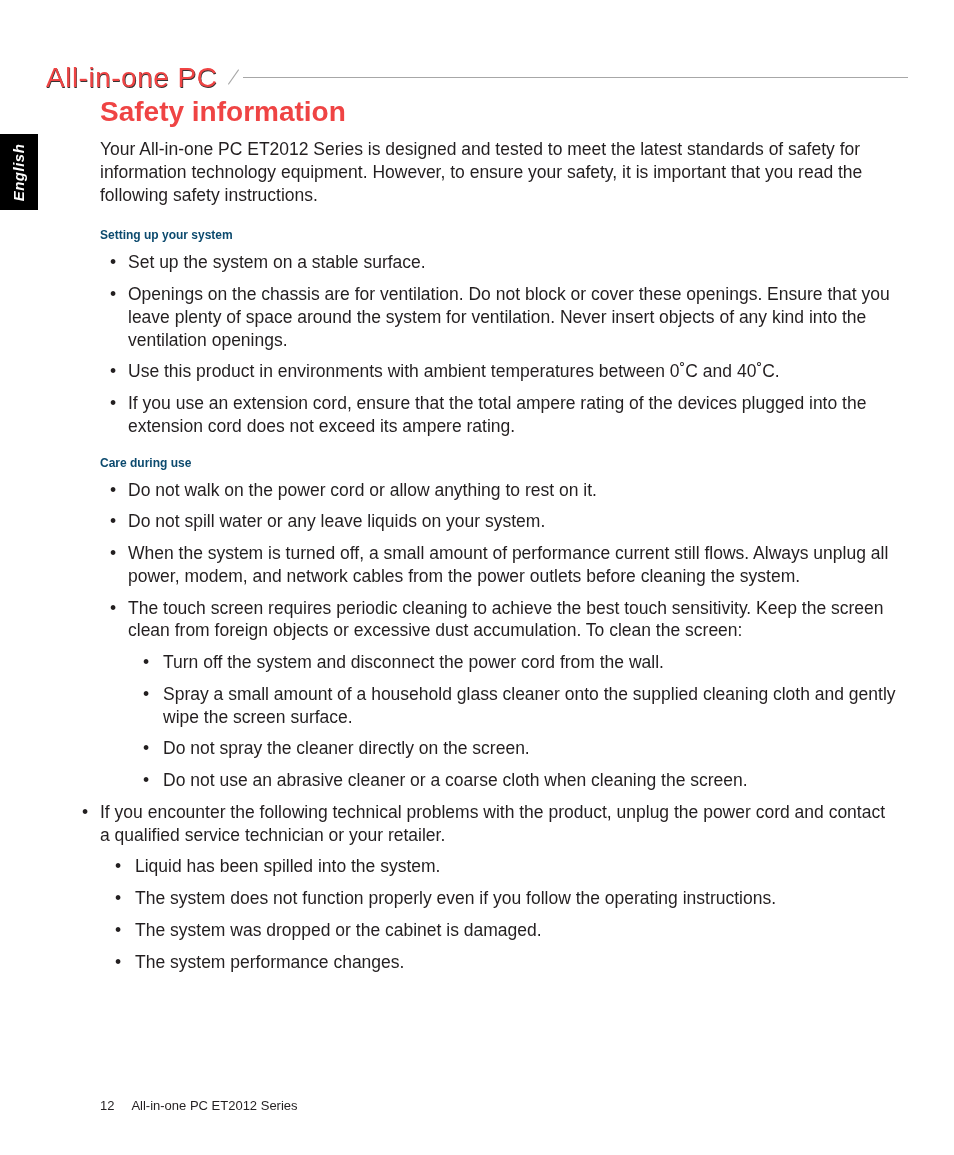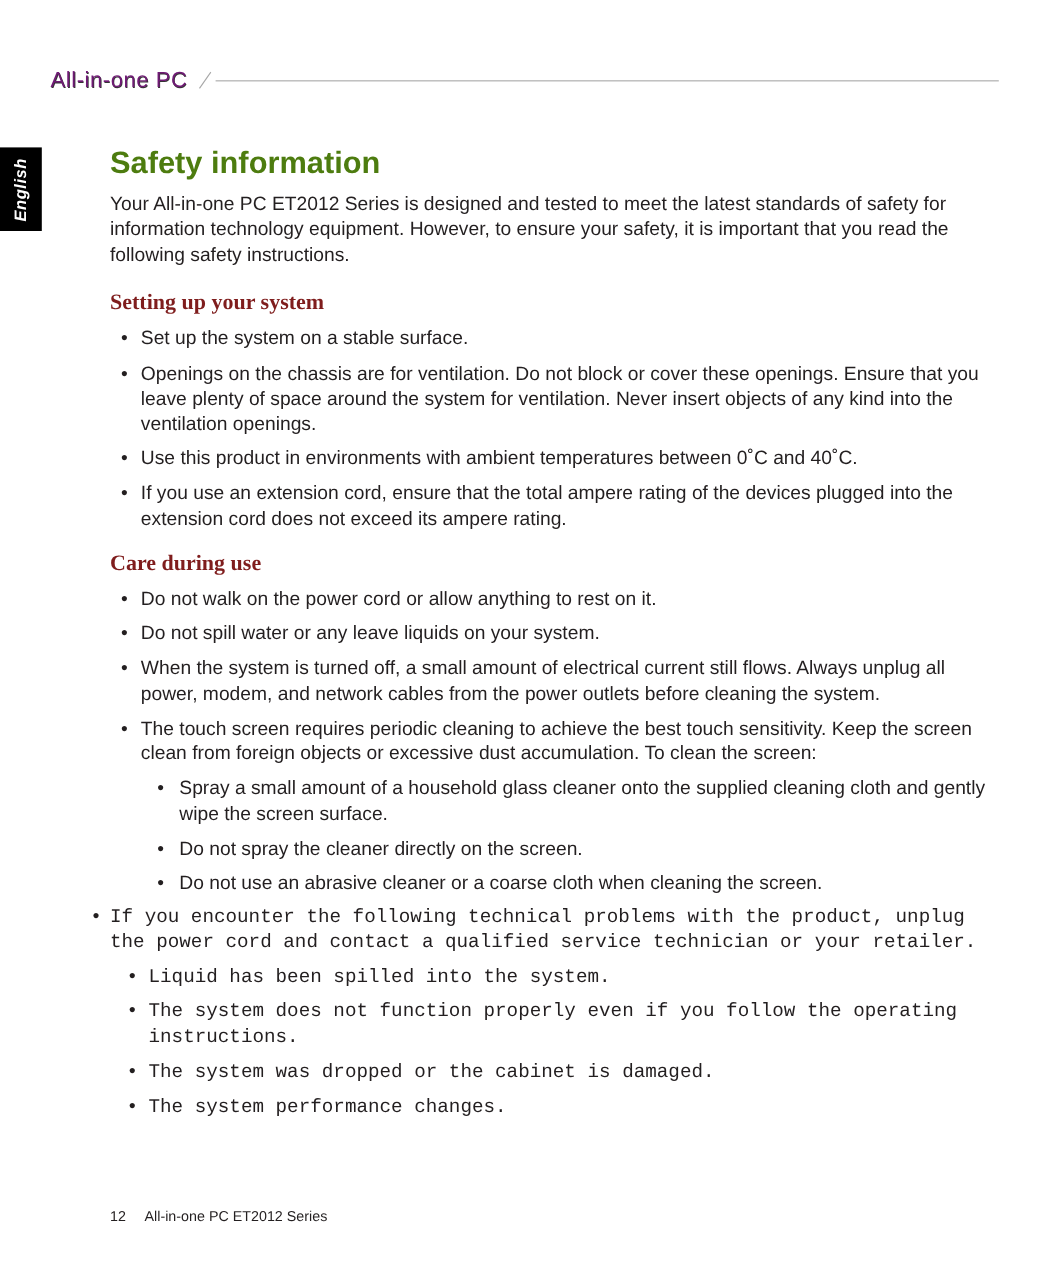--- a/index.html
+++ b/index.html
@@ -16,23 +16,23 @@
     position: absolute;
     top: 62px;
     left: 46px;
     right: 46px;
     display: flex;
     align-items: center;
   }
   .header-title {
     font-family: "Arial Narrow", "Helvetica Neue", Arial, sans-serif;
     font-weight: 300;
-    font-size: 20px;
+    font-size: 28px;
     letter-spacing: 0.5px;
-    color: #701a75;
+    color: #ef4444;
     text-shadow: 0.6px 0.6px 0 #343434;
     padding-right: 12px;
     white-space: nowrap;
   }
   .header-rule {
     flex: 1;
     height: 10px;
     position: relative;
   }
   .header-rule::before {
@@ -79,35 +79,34 @@
   .content {
     position: absolute;
     top: 96px;
     left: 100px;
     right: 58px;
   }
   .h1 {
     font-family: Arial, "Arial Black", sans-serif;
     font-weight: 900;
     font-size: 28px;
-    color: #4d7c0f;
+    color: #ef4444;
     margin-bottom: 10px;
     letter-spacing: 0px;
-    margin-top: 36px;
   }
   .para {
     font-size: 17.5px;
     line-height: 1.3;
     margin-bottom: 22px;
   }
   .h2 {
-    font-family: Liberation Serif, serif;
+    font-family: Liberation Sans, sans-serif;
     font-weight: 700;
-    font-size: 20px;
-    color: #7f1d1d;
+    font-size: 12px;
+    color: #0c4a6e;
     margin-top: 10px;
     margin-bottom: 9px;
   }
   ul.top {
     list-style: none;
     padding-left: 0;
     font-size: 17.5px;
     line-height: 1.3;
   }
   ul.top > li {
@@ -172,30 +171,31 @@
     <li><span>Set up the system on a stable surface.</span></li>
     <li><span>Openings on the chassis are for ventilation. Do not block or cover these openings. Ensure that you leave plenty of space around the system for ventilation. Never insert objects of any kind into the ventilation openings.</span></li>
     <li><span>Use this product in environments with ambient temperatures between 0˚C and 40˚C.</span></li>
     <li><span>If you use an extension cord, ensure that the total ampere rating of the devices plugged into the extension cord does not exceed its ampere rating.</span></li>
   </ul>
 
   <div class="h2" style="margin-top:18px">Care during use</div>
   <ul class="top">
     <li><span>Do not walk on the power cord or allow anything to rest on it.</span></li>
     <li><span>Do not spill water or any leave liquids on your system.</span></li>
-    <li><span>When the system is turned off, a small amount of electrical current still flows. Always unplug all power, modem, and network cables from the power outlets before cleaning the system.</span></li>
+    <li><span>When the system is turned off, a small amount of performance current still flows. Always unplug all power, modem, and network cables from the power outlets before cleaning the system.</span></li>
     <li>
       <span>The touch screen requires periodic cleaning to achieve the best touch sensitivity. Keep the screen clean from foreign objects or excessive dust accumulation. To clean the screen:</span>
       <ul class="sub">
+        <li><span>Turn off the system and disconnect the power cord from the wall.</span></li>
         <li><span>Spray a small amount of a household glass cleaner onto the supplied cleaning cloth and gently wipe the screen surface.</span></li>
         <li><span>Do not spray the cleaner directly on the screen.</span></li>
         <li><span>Do not use an abrasive cleaner or a coarse cloth when cleaning the screen.</span></li>
       </ul>
     </li>
-    <li style="margin-left:-28px; padding-left:28px;font-family:Liberation Mono, monospace;">
+    <li style="margin-left:-28px; padding-left:28px;">
       <span>If you encounter the following technical problems with the product, unplug the power cord and contact a qualified service technician or your retailer.</span>
       <ul class="sub">
         <li><span>Liquid has been spilled into the system.</span></li>
         <li><span>The system does not function properly even if you follow the operating instructions.</span></li>
         <li><span>The system was dropped or the cabinet is damaged.</span></li>
         <li><span>The system performance changes.</span></li>
       </ul>
     </li>
   </ul>
 </div>

